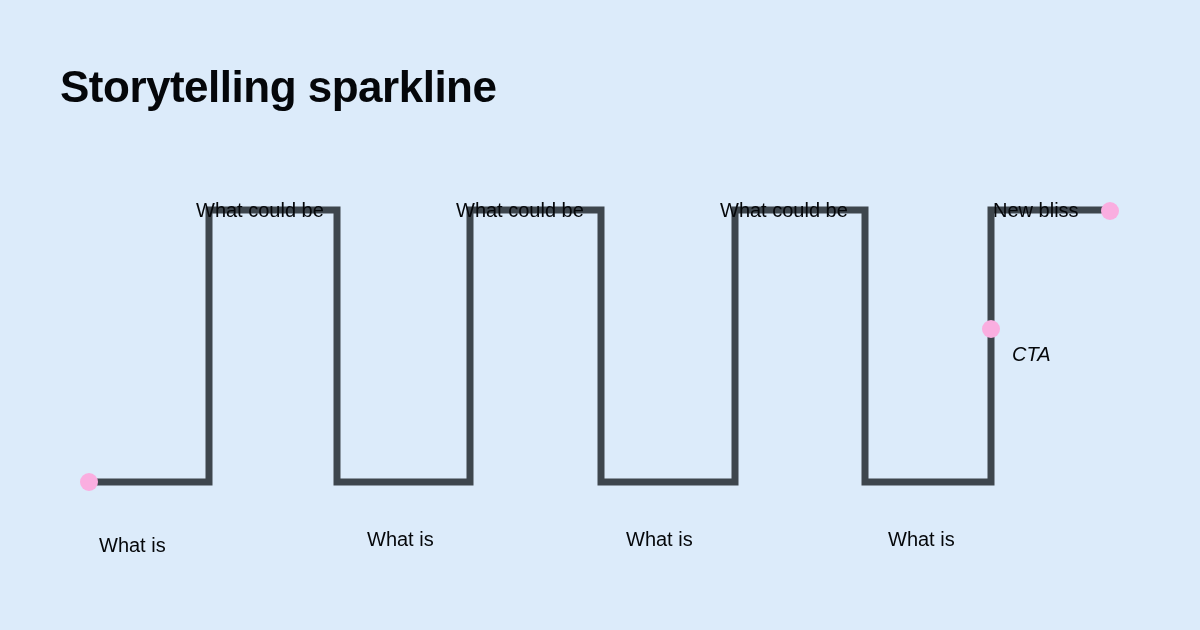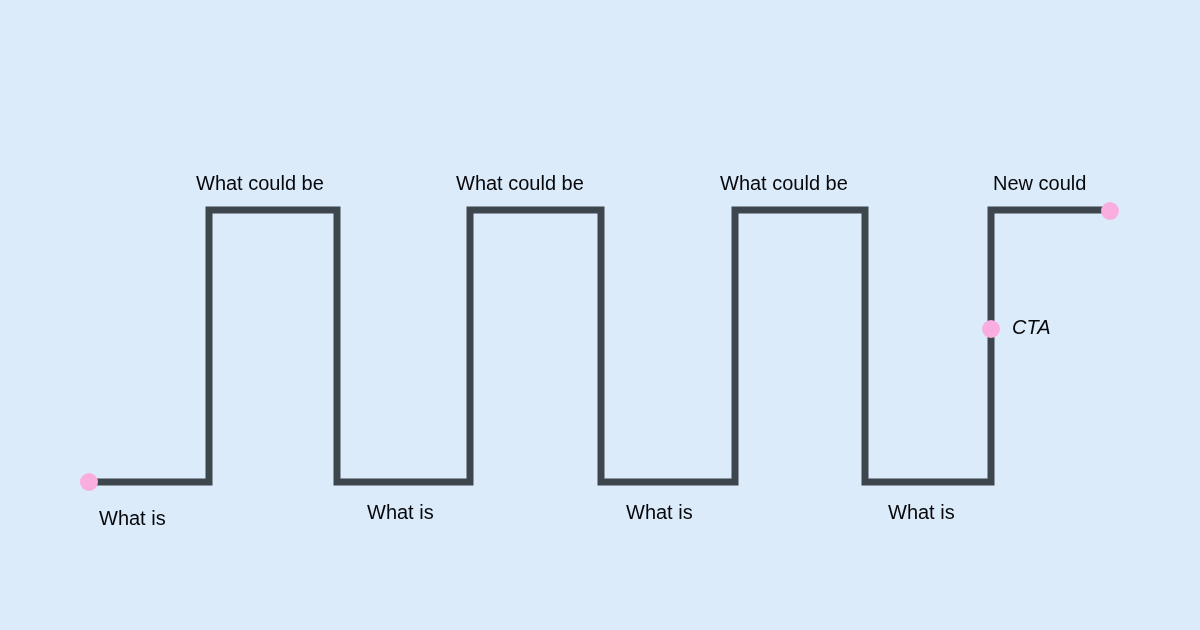--- a/index.html
+++ b/index.html
@@ -37,45 +37,47 @@
     width: 1200px;
     height: 630px;
   }
   .chart-label {
     position: absolute;
     font-size: 20px;
     font-weight: normal;
     color: #05070a;
     white-space: nowrap;
     line-height: 1;
+    margin-top: 27px;
   }
   .label-top { }
   .label-bottom { }
   .label-cta { }
 </style>
 </head>
 <body style="background: rgb(220, 235, 250);">
 
 <div id="canvas" style="background: rgb(220, 235, 250);">
 
+  <div id="page-title">Storytelling sparkline</div>
 
   <svg id="sparkline-svg" viewBox="0 0 1200 630" xmlns="http://www.w3.org/2000/svg">
     <path id="sparkline-path" fill="none" stroke="#3e464d" stroke-width="7" stroke-linecap="butt" stroke-linejoin="miter" d="M 89 482 L 209 482 L 209 210 L 337 210 L 337 482 L 470 482 L 470 210 L 601 210 L 601 482 L 735 482 L 735 210 L 865 210 L 865 482 L 991 482 L 991 210 L 1110 210"></path>
     <circle id="marker-start" cx="89" cy="482" r="9" fill="#faaee0"></circle>
     <circle id="marker-cta" cx="991" cy="329" r="9" fill="#faaee0"></circle>
     <circle id="marker-end" cx="1110" cy="211" r="9" fill="#faaee0"></circle>
   </svg>
 
   <div class="chart-label label-top" style="left:196px; top:173px;">What could be</div>
 
   <div class="chart-label label-top" style="left:456px; top:173px;">What could be</div>
 
   <div class="chart-label label-top" style="left:720px; top:173px;">What could be</div>
 
-  <div class="chart-label label-top" style="left:993px; top:173px;">New could</div>
+  <div class="chart-label label-top" style="left:993px; top:173px;">New bliss</div>
 
   <div class="chart-label label-bottom" style="left:99px; top:508px;">What is</div>
 
   <div class="chart-label label-bottom" style="left:367px; top:502px;">What is</div>
 
   <div class="chart-label label-bottom" style="left:626px; top:502px;">What is</div>
 
   <div class="chart-label label-bottom" style="left:888px; top:502px;">What is</div>
 
   <div class="chart-label label-cta" style="left:1012px; top:317px;font-style:italic;">CTA</div>

